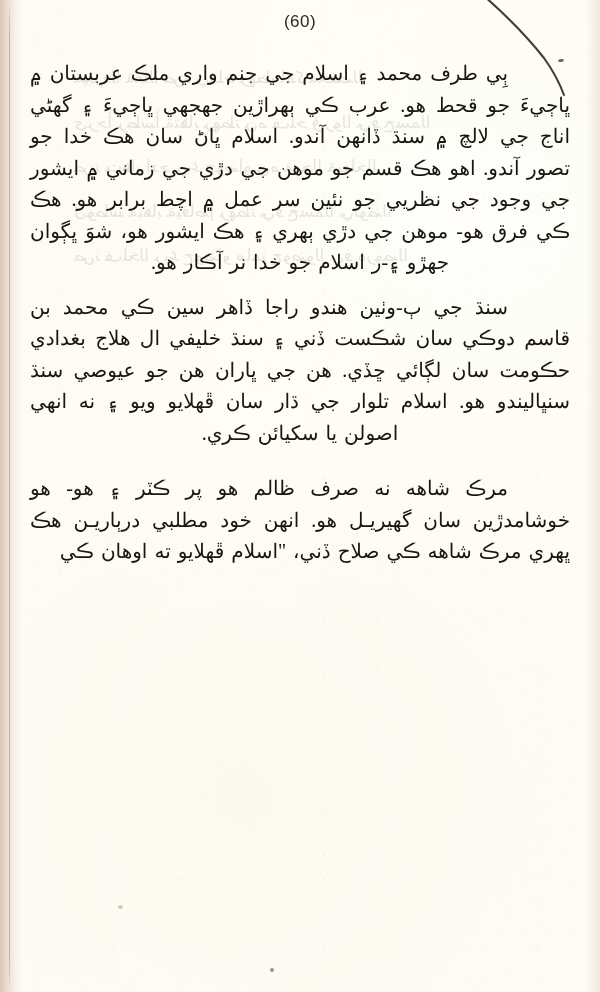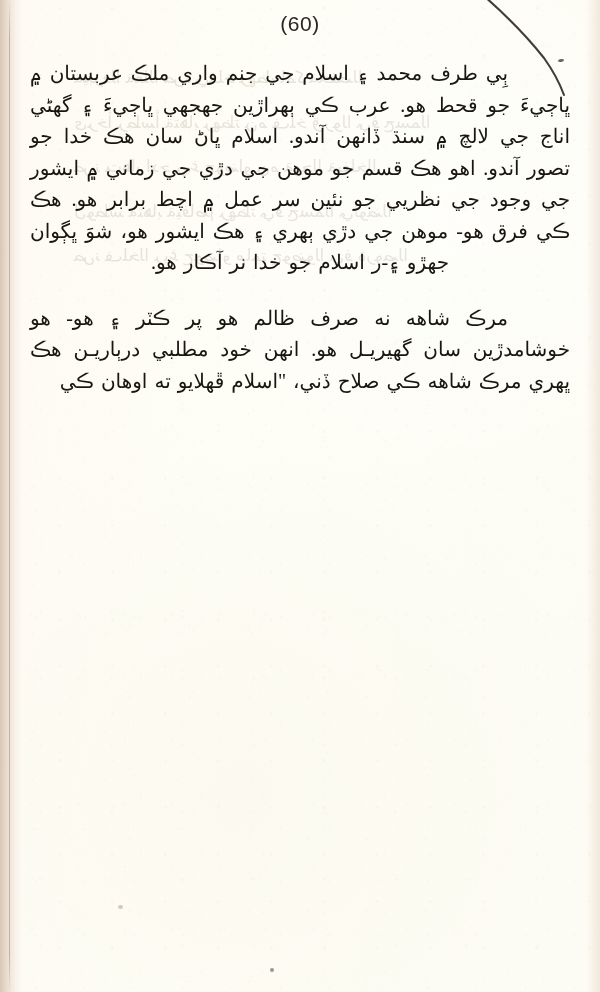--- a/index.html
+++ b/index.html
@@ -66,21 +66,21 @@
   .speck{
     position:absolute;width:4px;height:3px;border-radius:50%;
     background:#3a3228;opacity:.75;pointer-events:none;
   }
 
   
   .folio{
     position:absolute;top:12px;left:0;right:0;
     text-align:center;
     font-family:"Liberation Sans", sans-serif;
-    font-size:21px;
+    font-size:17px;
     letter-spacing:.5px;
     color:#2b2622;
     direction:ltr;
   }
 
   .textblock{
     position:absolute;
     top:58px;
     right:30px;
     left:30px;
@@ -130,20 +130,21 @@
     <p>ﻯﺮﺧﺃ ﺮﻄﺳﺃ ﺔﺘﻫﺎﺑ ﺮﻬﻈﺗ ﻦﻣ ﻒﻠﺧ ﻕﺭﻮﻟﺍ ﻲﻓ ﺢﺴﻤﻟﺍ</p>
     <p>ﺺﻧ ﺖﻫﺎﺑ ﺍﺪﺟ ﺮﻴﻏ ﺡﻮﺿﺍﻭ ﻦﻣ ﺔﻬﺠﻟﺍ ﺔﻴﻔﻠﺨﻟﺍ</p>
     <p>ﻝﻮﻄﺳ ﺔﺘﻫﺎﺑ ﺔﻴﻓﺎﺿﺇ ﺮﻬﻈﺗ ﻲﻓ ﺢﺴﻤﻟﺍ ﻲﺋﻮﻀﻟﺍ</p>
     <p>ﺺﻧ ﻒﻠﺨﻟﺍ ﺮﻴﻏ ﺡﻮﺿﺍﻭ ﻡﺎﻤﺗ ﺡﻮﺿﻮﻟﺍ ﻲﻓ ﺓﺭﻮﺼﻟﺍ</p>
   </div>
 
   <div class="folio">(60)</div>
 
   <div class="textblock">
     <p class="para">ٻِي طرف محمد ۽ اسلام جي جنم واري ملڪ عربستان ۾ ڀاڄيءَ جو قحط هو. عرب ڪي ٻهراڙين جهجهي ڀاڄيءَ ۽ گهڻي اناج جي لالچ ۾ سنڌ ڏانهن آندو. اسلام ڀاڻ سان هڪ خدا جو تصور آندو. اهو هڪ قسم جو موهن جي دڙي جي زماني ۾ ايشور جي وجود جي نظريي جو نئين سر عمل ۾ اچط برابر هو. هڪ ڪي فرق هو- موهن جي دڙي ٻهري ۽ هڪ ايشور هو، شوَ ڀڳوان جهڙو ۽-ر اسلام جو خدا نر آڪار هو.</p>
+    <p class="para">سنڌ جي ٻ-وٺين هندو راجا ڏاهر سين ڪي محمد بن قاسم دوڪي سان شڪست ڏني ۽ سنڌ خليفي ال هلاج بغدادي حڪومت سان لڳائي ڇڏي. هن جي ڀاران هن جو عيوصي سنڌ سنڀاليندو هو. اسلام تلوار جي ڌار سان ڦهلايو ويو ۽ نه انهي اصولن يا سکيائن ڪري.</p>
     <p class="para last">مرڪ شاهه نه صرف ظالم هو پر ڪٽر ۽ هو- هو خوشامدڙين سان گهيريـل هو. انهن خود مطلبي درٻاريـن هڪ ڀهري مرڪ شاهه ڪي صلاح ڏني، "اسلام ڦهلايو ته اوهان ڪي</p>
   </div>
 
   <div class="gutter"></div>
   <div class="gutter-line"></div>
   <div class="right-edge"></div>
 
   <div class="curl">
     <svg viewBox="0 0 90 130" xmlns="http://www.w3.org/2000/svg" aria-hidden="true">
       <path d="M2 0 C 18 14, 40 34, 62 62 C 72 76, 78 88, 82 99" fill="none" stroke="#2d2720" stroke-width="2.1" stroke-linecap="round" opacity="0.9"></path>

